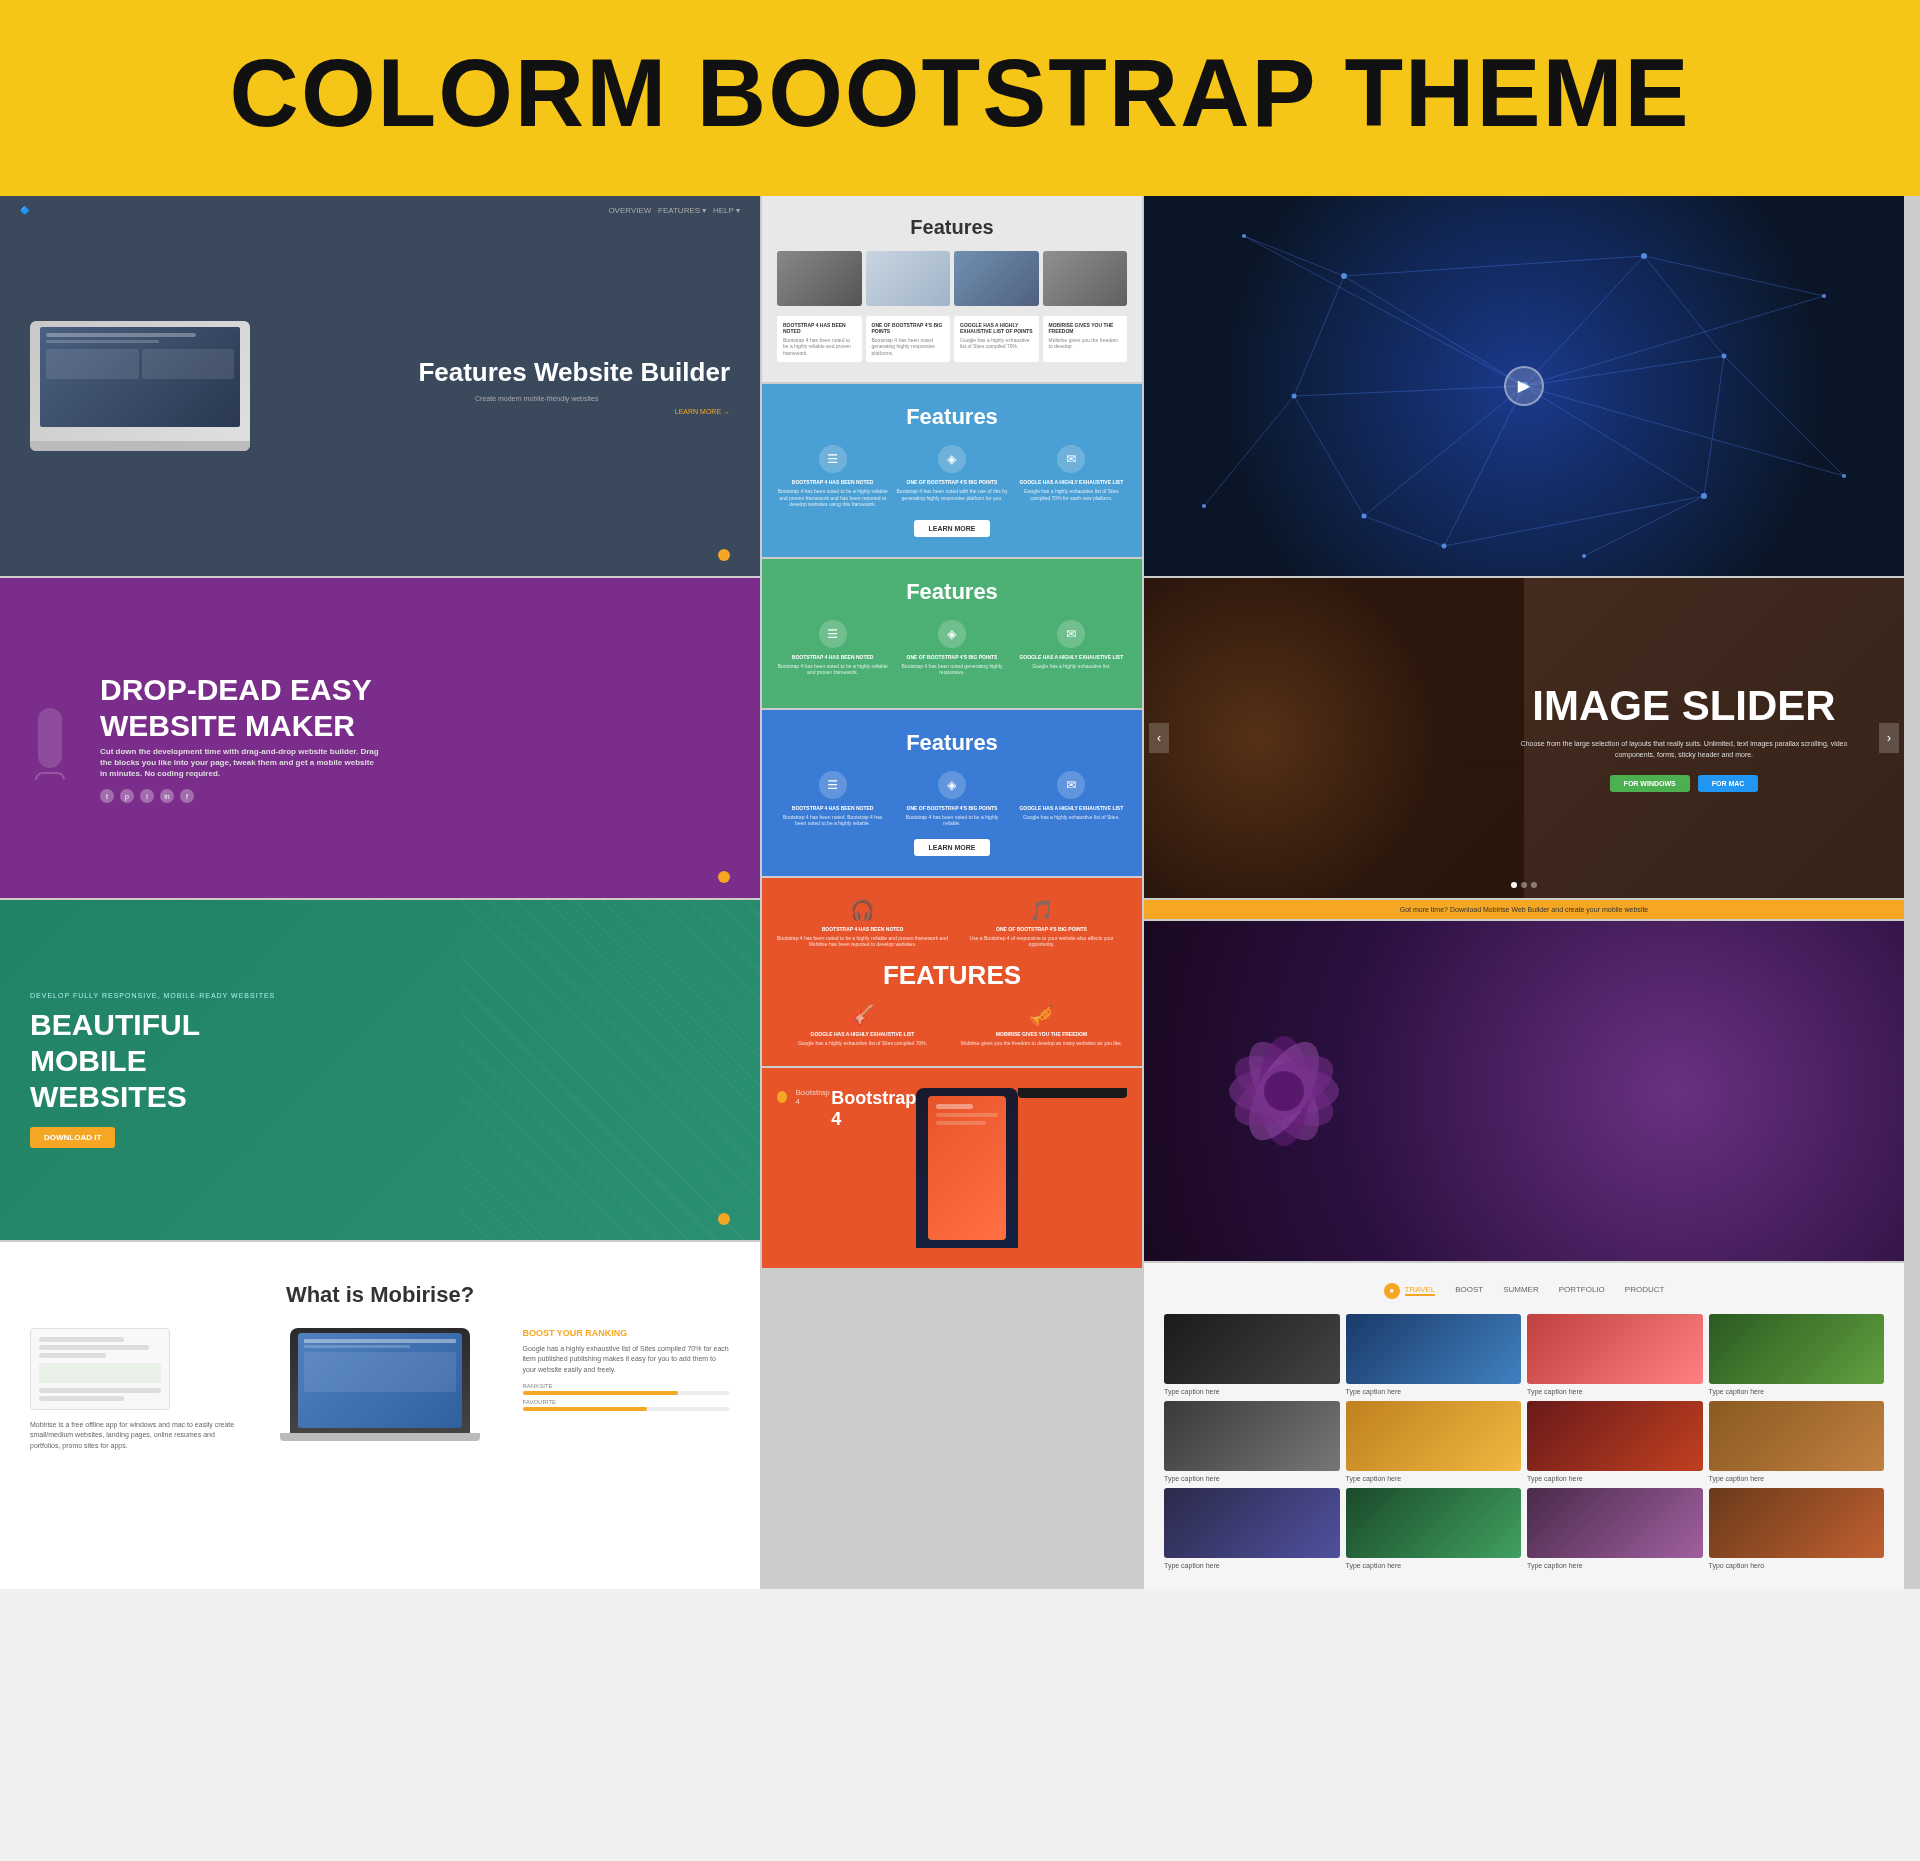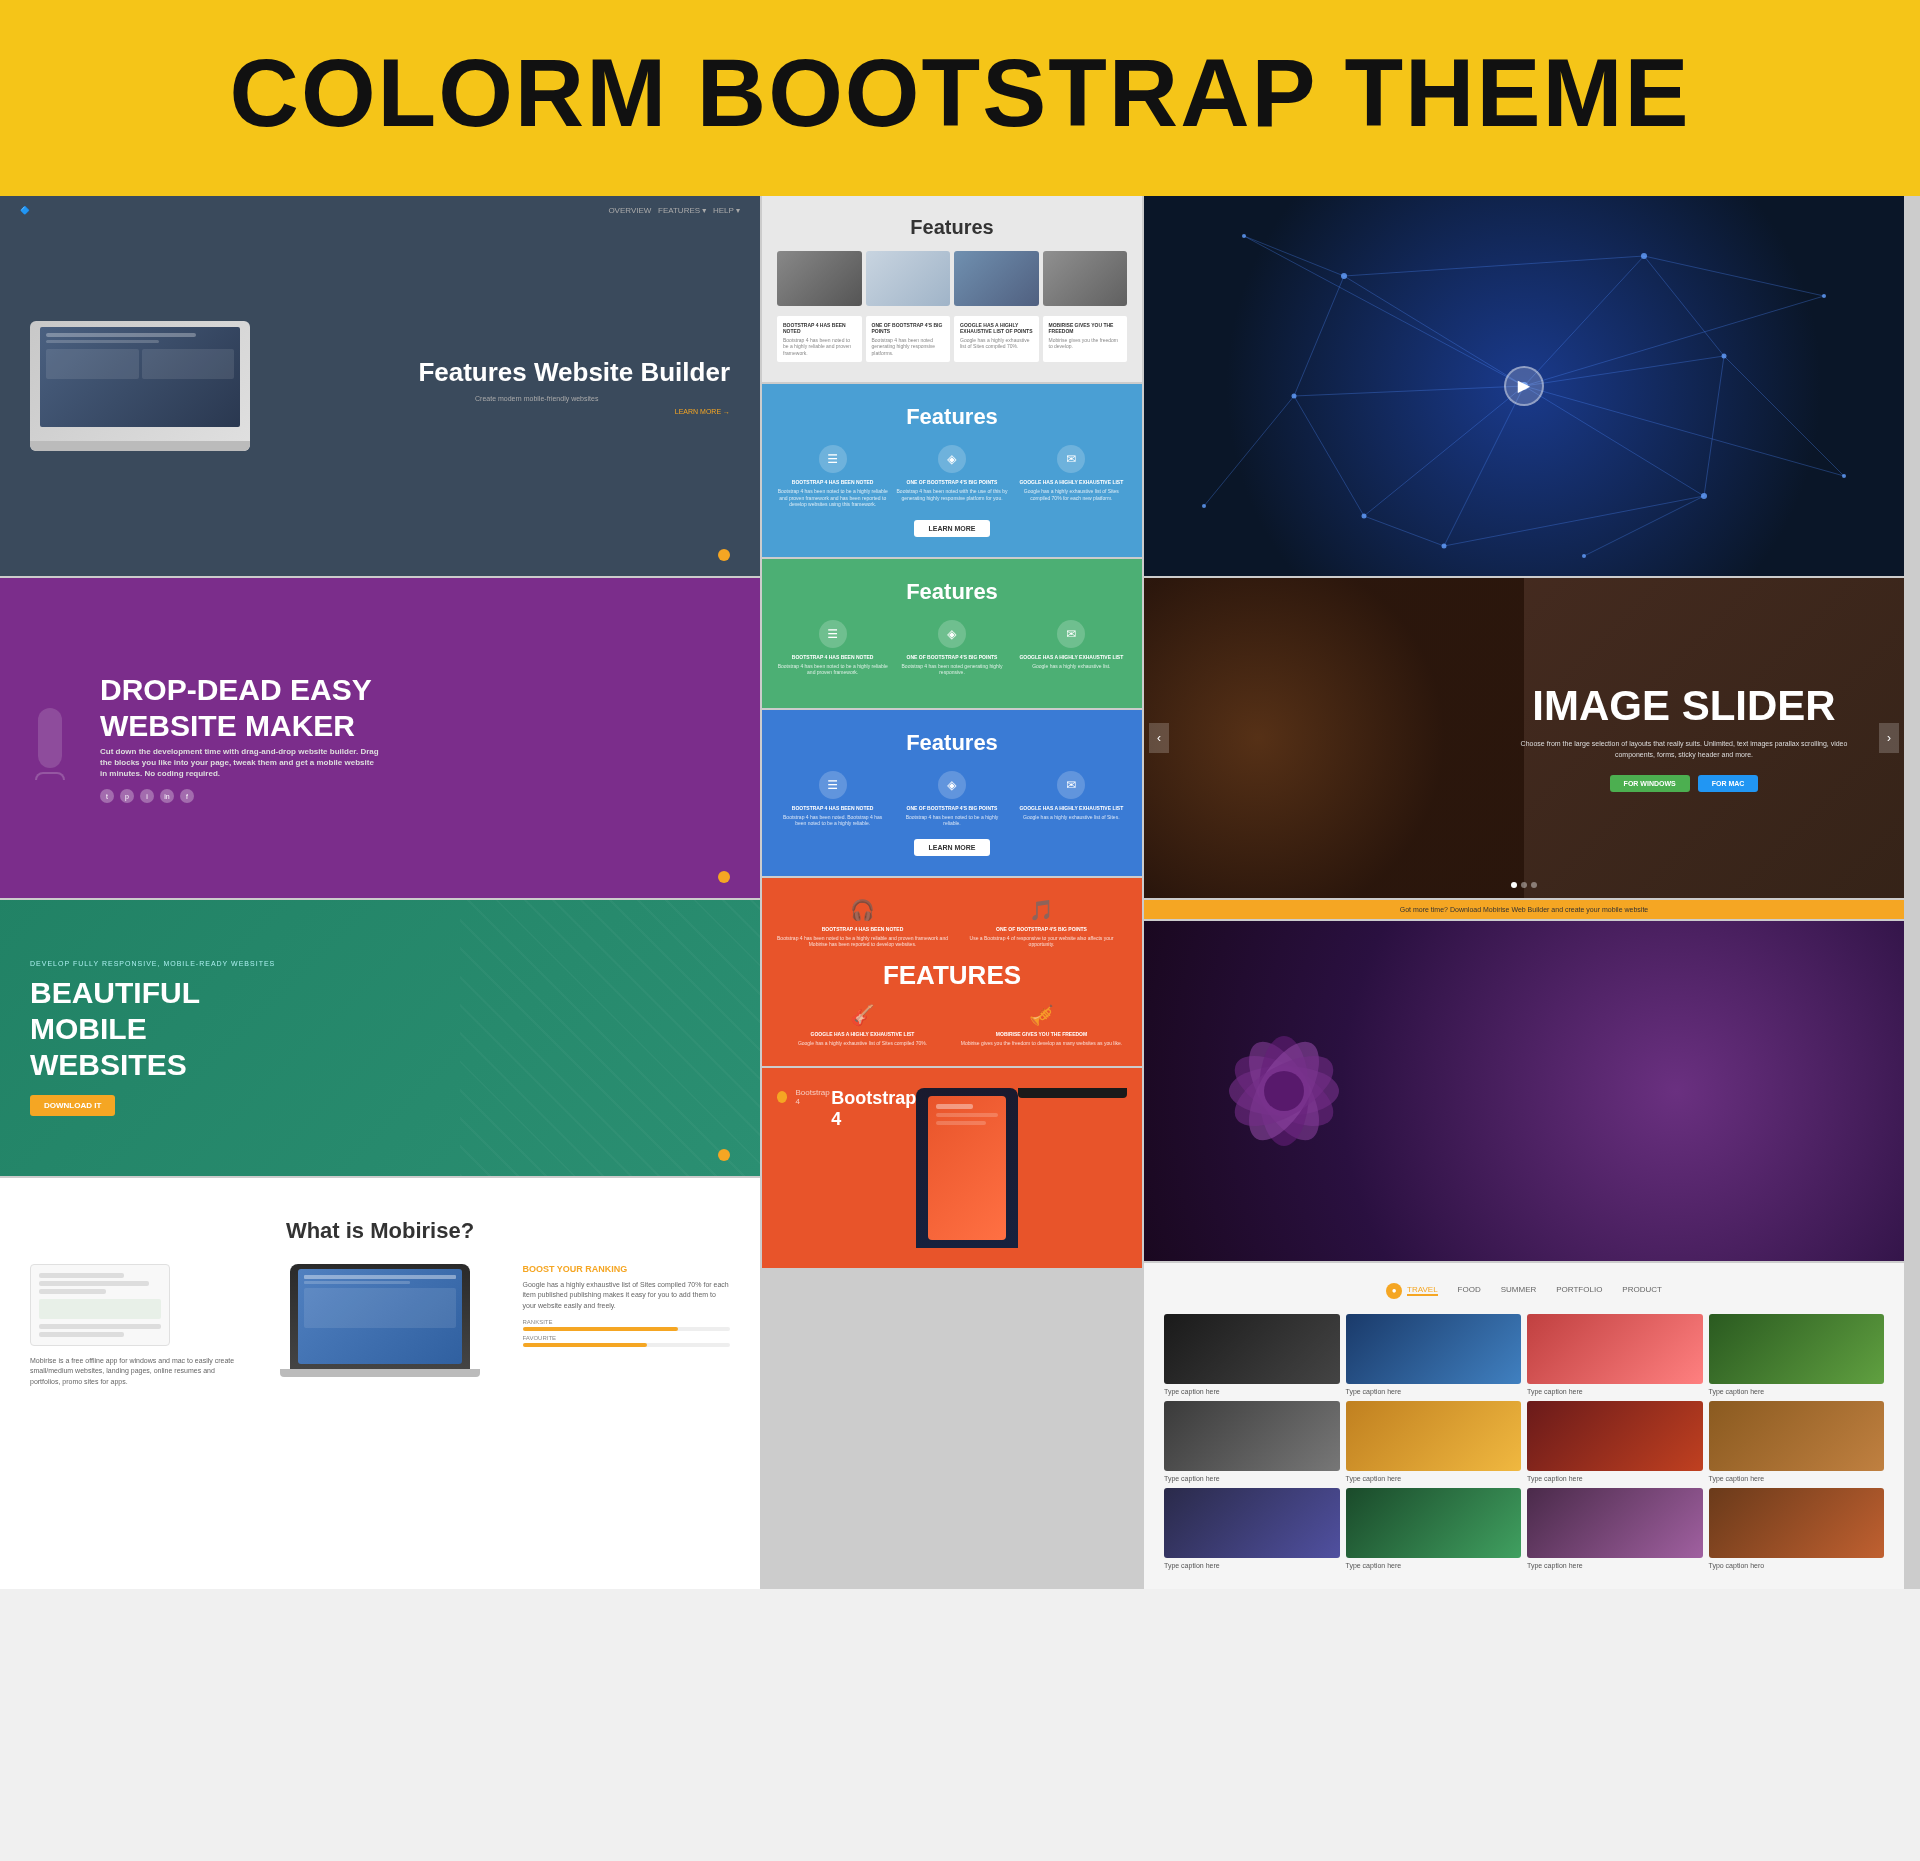--- a/index.html
+++ b/index.html
@@ -107,21 +107,21 @@
       background: #f5a623;
       border-radius: 50%;
       position: absolute;
       bottom: 15px;
       right: 30px;
     }
 
     
     .panel-teal {
       background: #2e8b7a;
-      height: 276px;
+      height: 340px;
       position: relative;
       padding: 30px;
       display: flex;
       flex-direction: column;
       justify-content: center;
     }
     .panel-teal .small-text {
       color: #aee;
       font-size: 7px;
       text-transform: uppercase;
@@ -891,21 +891,21 @@
         </g>
       </svg>
     </div>
 
     <div class="panel-gallery">
 
       <div style="display:flex;justify-content:center;align-items:center;gap:5px;margin-bottom:15px;">
         <div style="width:16px;height:16px;background:#f5a623;border-radius:50%;display:flex;align-items:center;justify-content:center;font-size:8px;color:white;">●</div>
         <div class="gallery-nav" style="margin:0;">
           <span class="gallery-nav-item active">TRAVEL</span>
-          <span class="gallery-nav-item">FOOD</span>
+          <span class="gallery-nav-item">BOOST</span>
           <span class="gallery-nav-item">SUMMER</span>
           <span class="gallery-nav-item">PORTFOLIO</span>
           <span class="gallery-nav-item">PRODUCT</span>
         </div>
       </div>
 
       <div class="gallery-grid" style="margin-bottom:6px;">
         <div class="gallery-item">
           <div class="gallery-thumb g-img-1"></div>
           <div class="gallery-caption">Type caption here</div>

